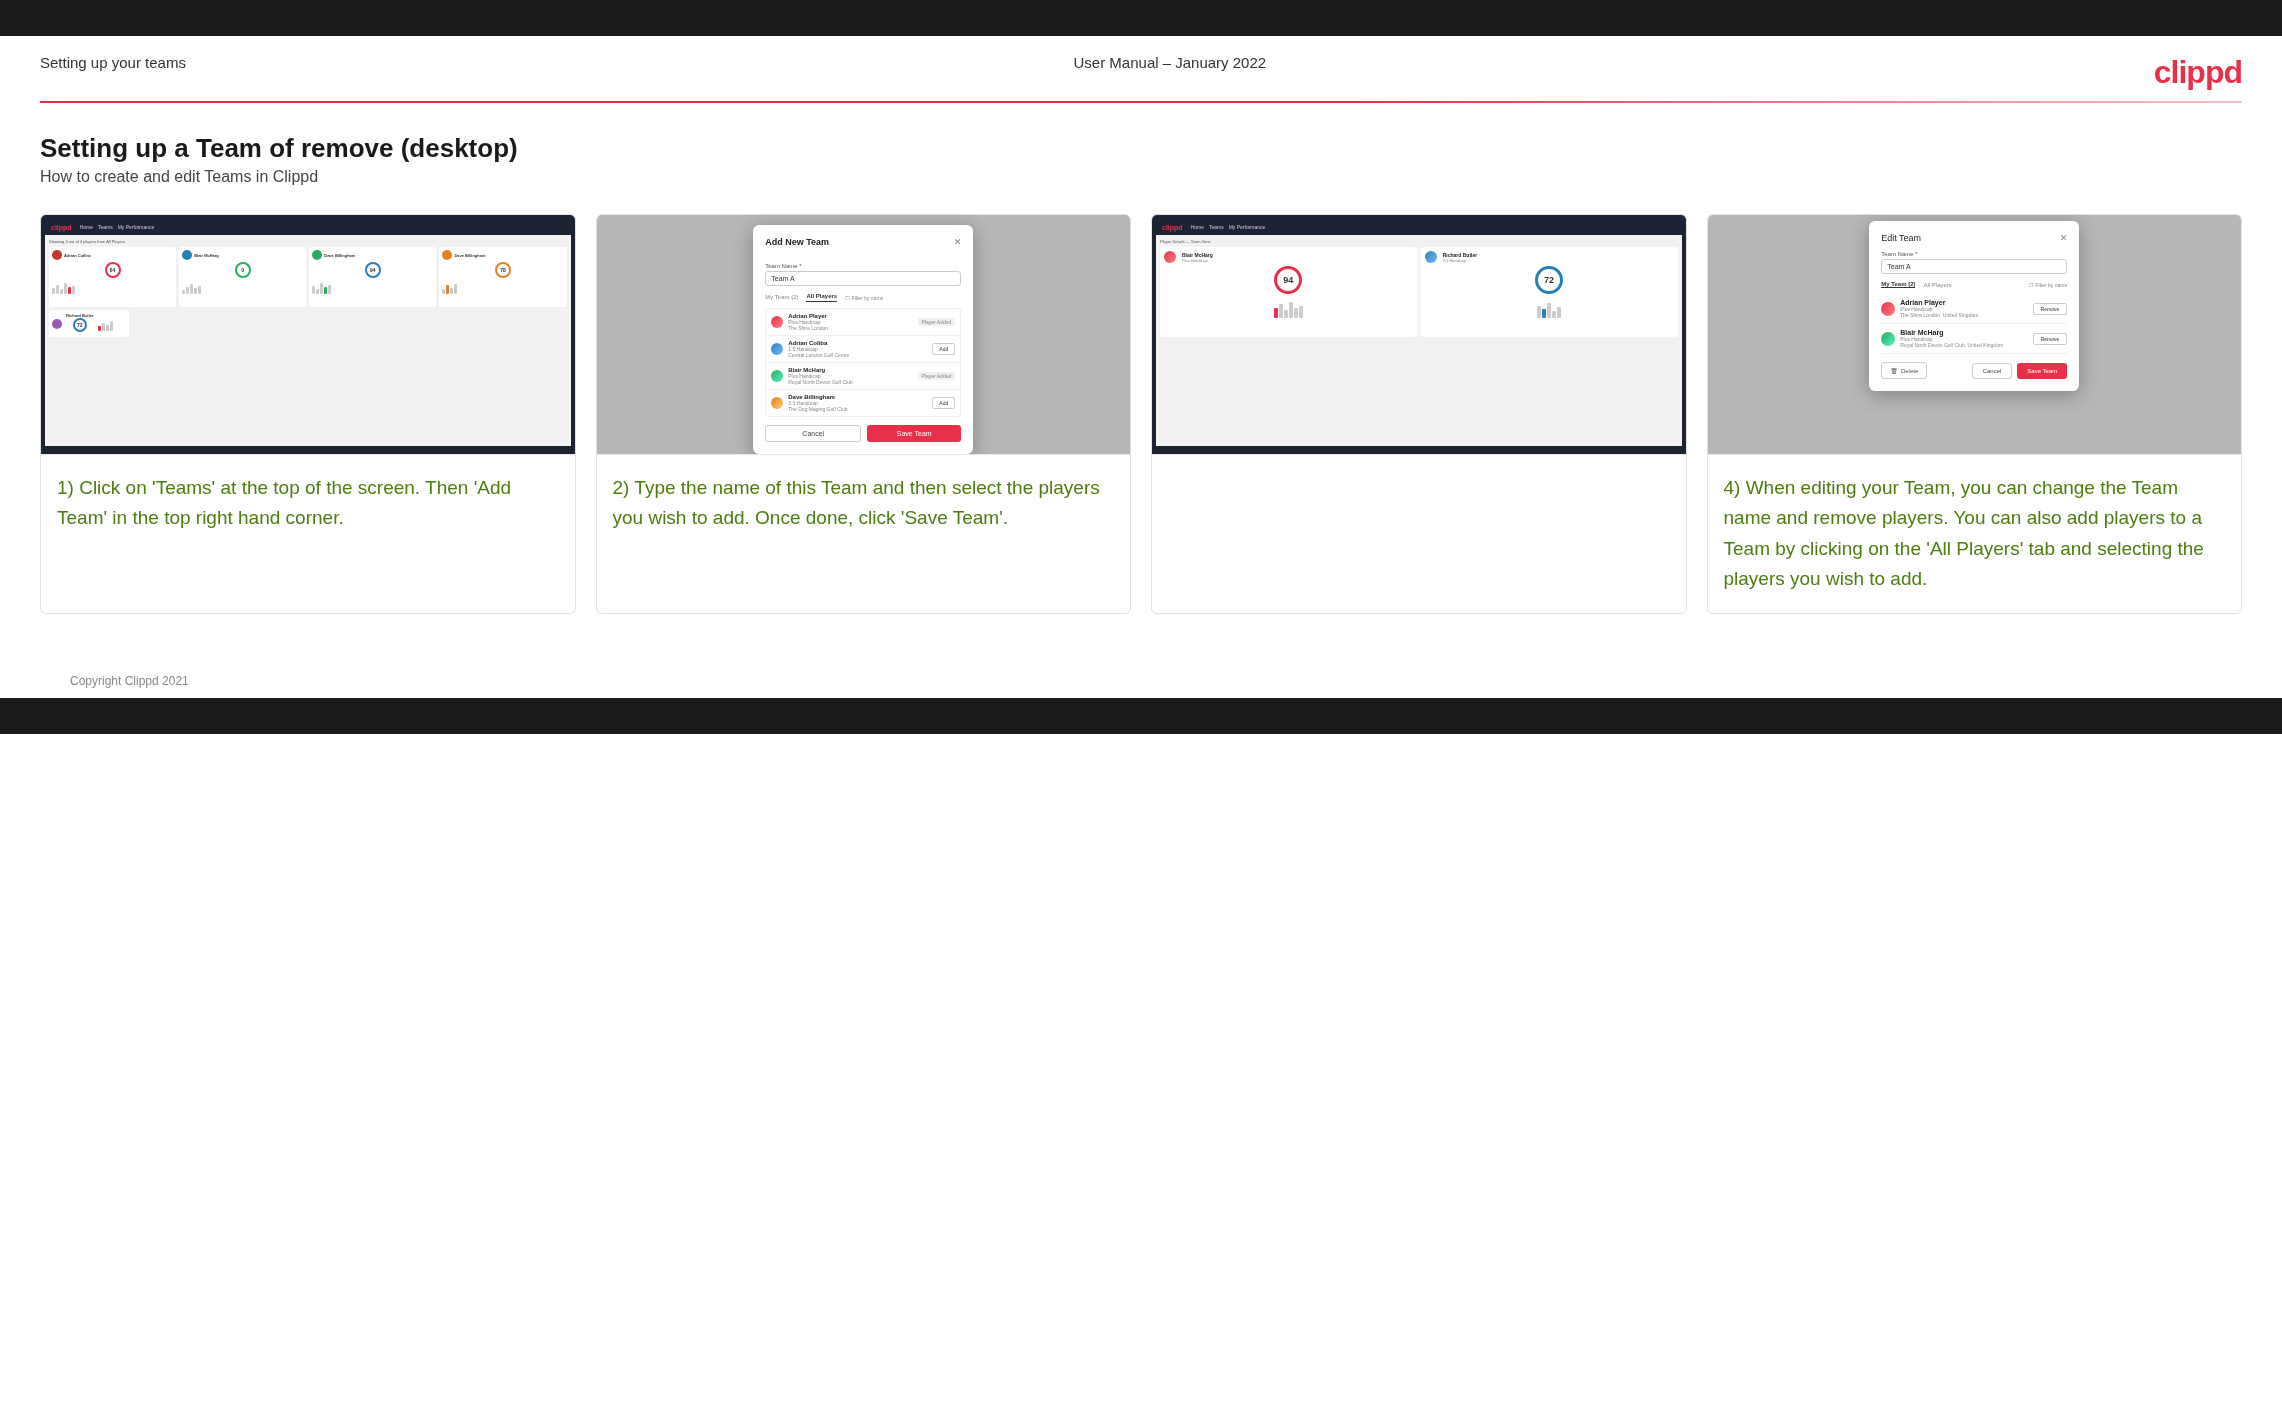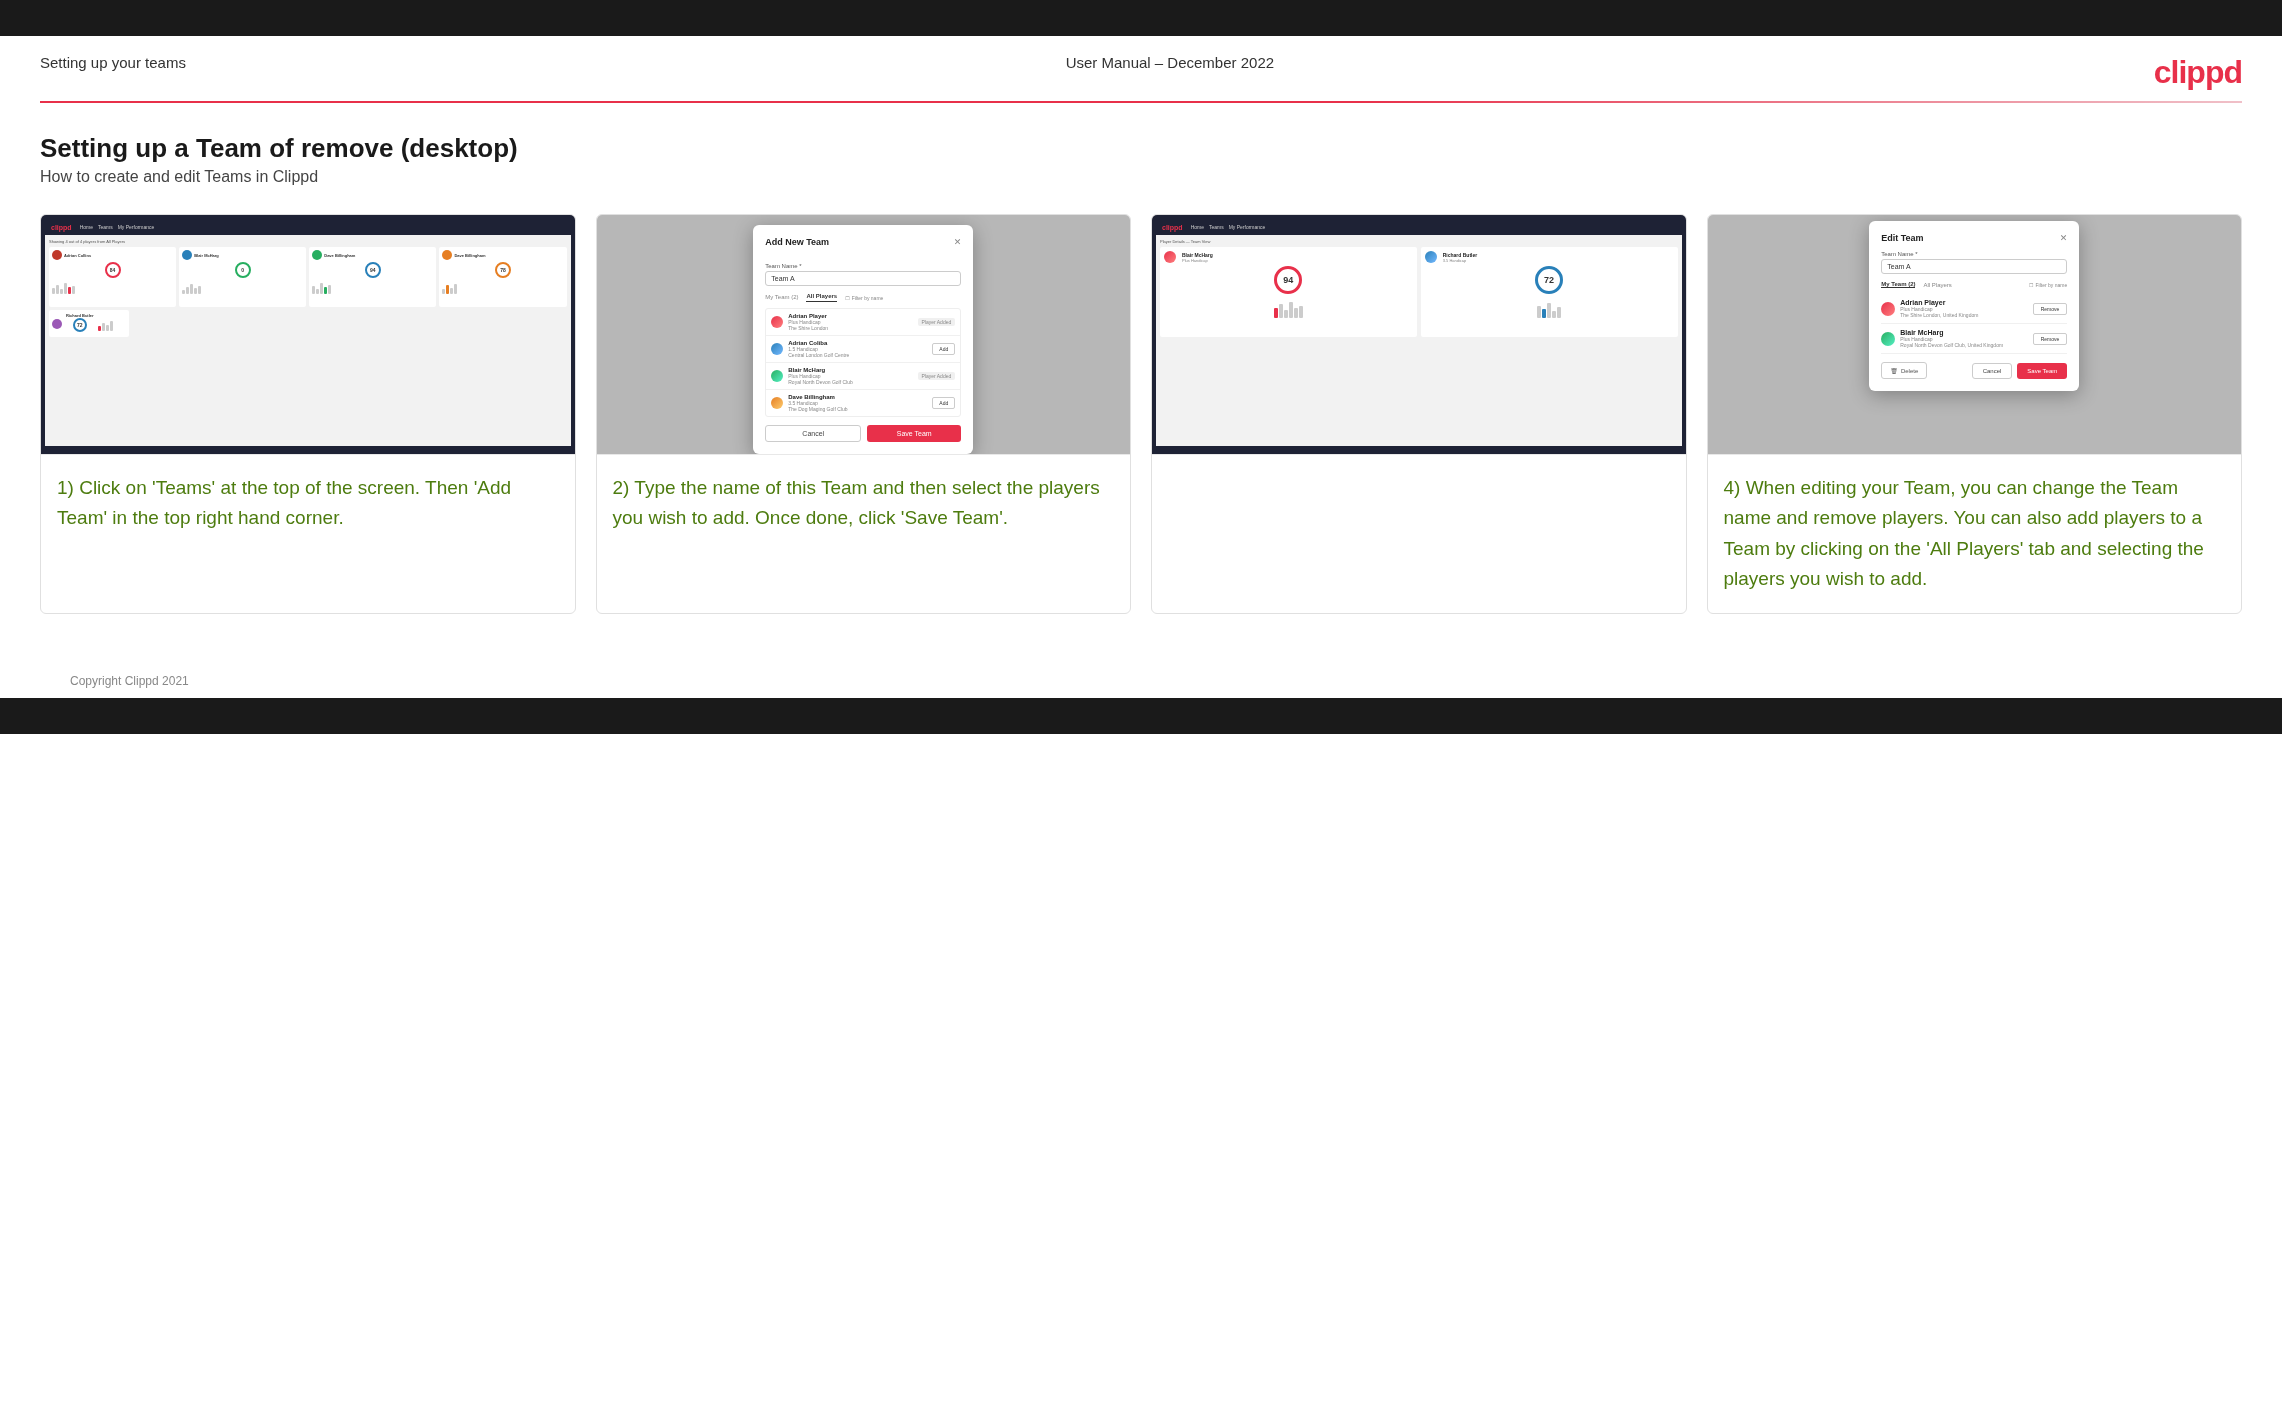--- a/index.html
+++ b/index.html
@@ -435,21 +435,21 @@
       padding: 12px;
     }
     .mock4-modal-header {
       display: flex;
       justify-content: space-between;
       align-items: center;
       margin-bottom: 8px;
     }
     .mock4-modal-title {
       font-size: 9px;
-      font-weight: 700;
+      font-weight: 400;
       color: #222;
     }
     .mock4-close {
       font-size: 9px;
       color: #888;
     }
     .mock4-label {
       font-size: 6px;
       color: #555;
       margin-bottom: 2px;
@@ -561,21 +561,21 @@
       color: #fff;
     }
   </style>
 </head>
 <body>
 
 <div class="top-bar"></div>
 
 <div class="header">
   <span class="header-left">Setting up your teams</span>
-  <span class="header-center">User Manual – December 2022</span>
+  <span class="header-center">User Manual – January 2022</span>
   <span class="header-logo">clippd</span>
 </div>
 
 <div class="header-divider"></div>
 
 <div class="page-content">
   <div class="page-title">Setting up a Team of remove (desktop)</div>
   <div class="page-subtitle">How to create and edit Teams in Clippd</div>
 
   <div class="cards-row">

